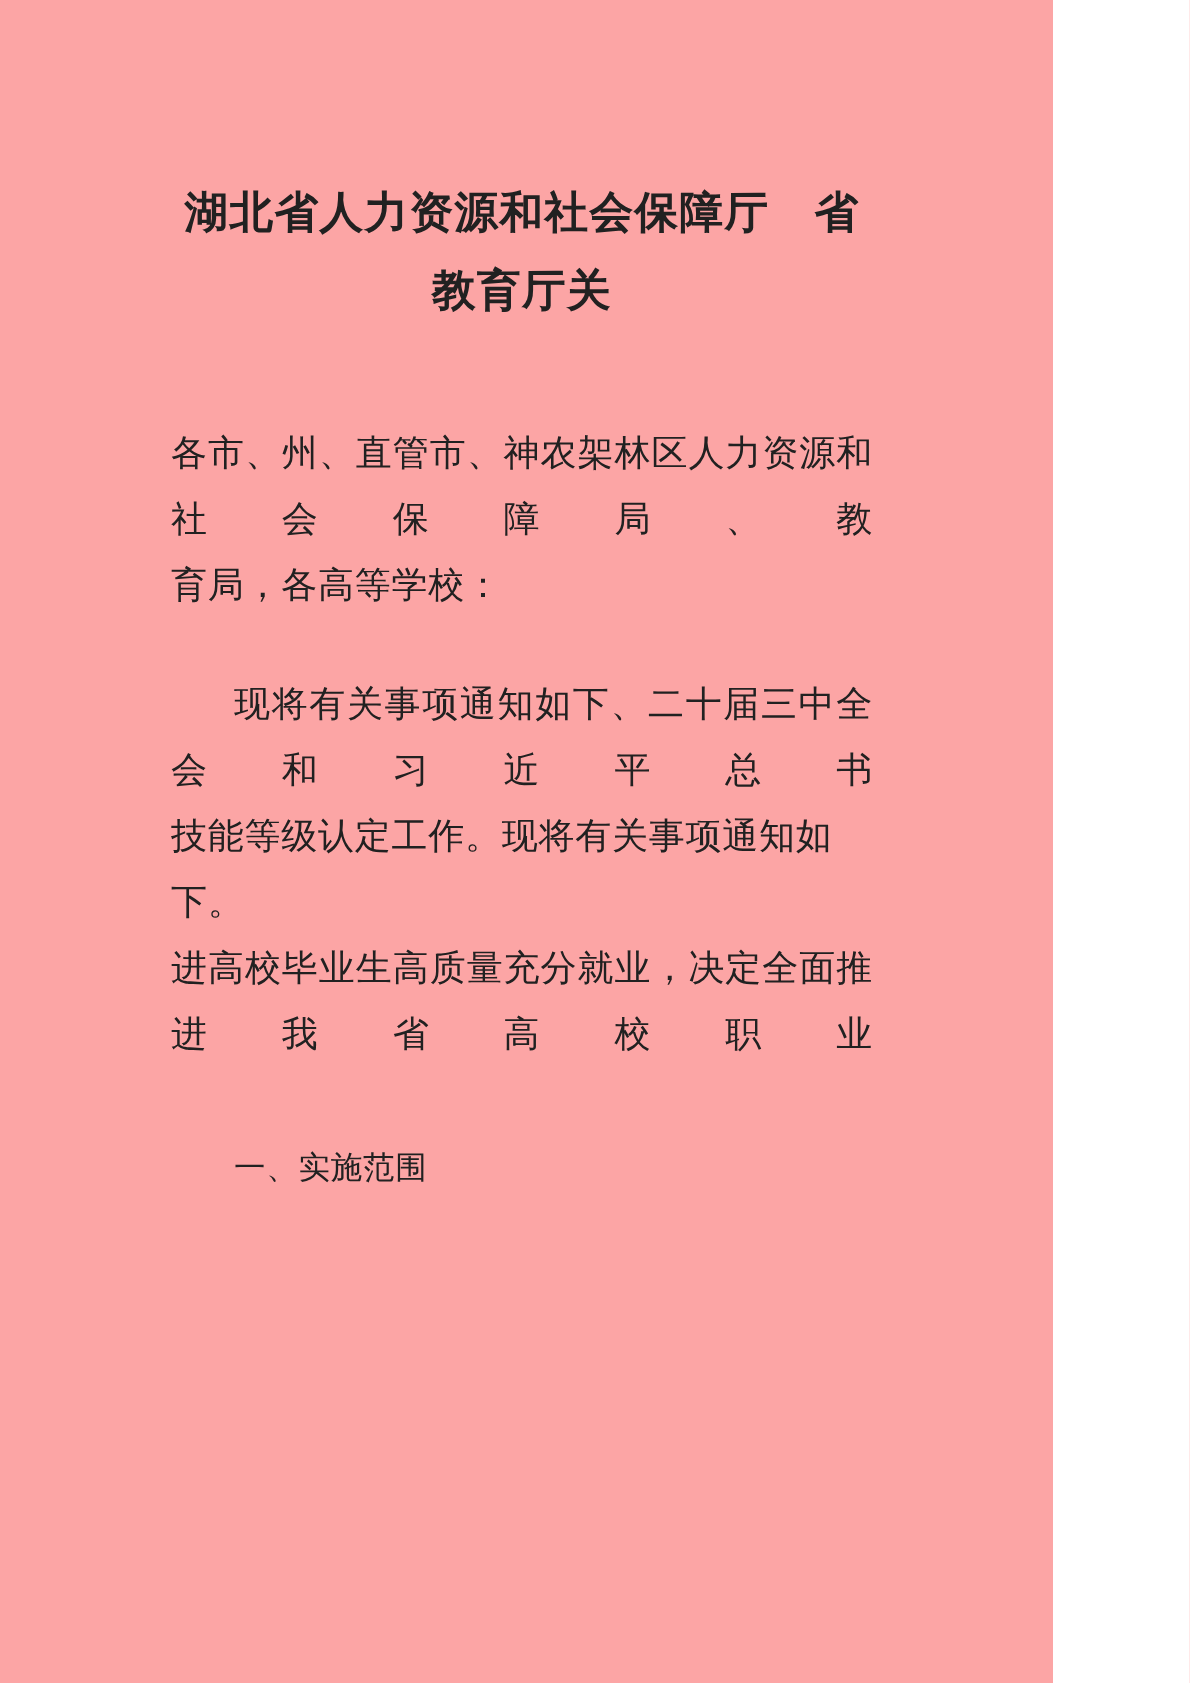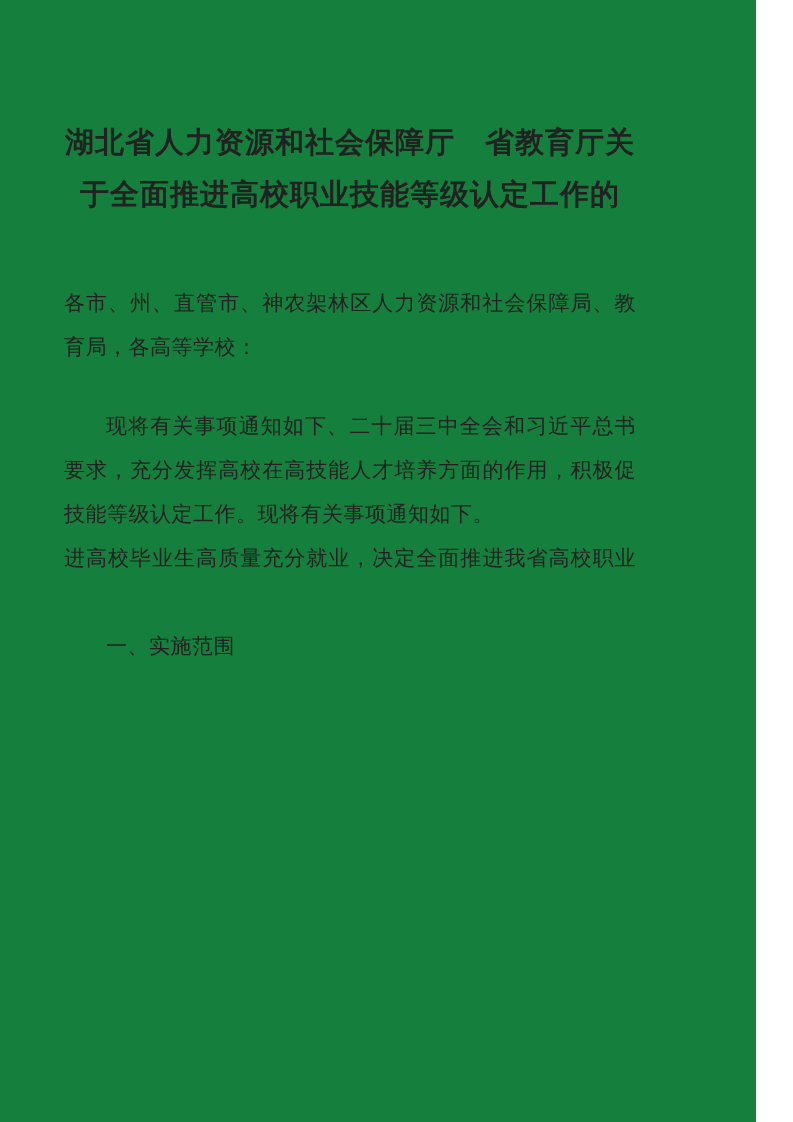--- a/index.html
+++ b/index.html
@@ -6,25 +6,25 @@
     margin: 0;
     padding: 0;
     background: #ffffff;
   }
   body {
     width: 793px;
     height: 1122px;
     overflow: hidden;
   }
   .page {
-    width: 756px;
+    width: 702px;
     height: 1122px;
     box-sizing: border-box;
-    padding: 116px 120px 0 64px;
-    background: #15803d;
+    padding: 116px 120px 0 114px;
+    background: #fca5a5;
     font-family: "Liberation Serif", "DejaVu Serif", serif;
     color: #212121;
   }
   .doc-title {
     margin: 0;
     font-size: 29px;
     font-weight: bold;
     line-height: 52px;
     text-align: center;
     letter-spacing: 1px;
@@ -36,51 +36,49 @@
     margin-top: 35px;
   }
   .section-heading {
     margin-top: 44px;
     font-size: 21px;
     line-height: 44px;
     text-indent: 42px;
     letter-spacing: 0.5px;
   }
   .bline {
-    font-size: 21px;
+    font-size: 24px;
     line-height: 44px;
     letter-spacing: 0.5px;
     white-space: normal;
   }
   .just {
     text-align: justify;
     text-align-last: justify;
     text-justify: inter-character;
   }
   .indent {
     text-indent: 42px;
   }
 </style>
 </head>
 <body>
 
 <div class="page">
 
   <h1 class="doc-title">
     <div class="title-line">湖北省人力资源和社会保障厅　省教育厅关</div>
-    <div class="title-line">于全面推进高校职业技能等级认定工作的</div>
   </h1>
 
   <div class="salutation">
     <div class="bline just">各市、州、直管市、神农架林区人力资源和社会保障局、教</div>
     <div class="bline">育局，各高等学校：</div>
   </div>
 
   <div class="para-intro">
     <div class="bline just indent">现将有关事项通知如下、二十届三中全会和习近平总书</div>
-    <div class="bline just">要求，充分发挥高校在高技能人才培养方面的作用，积极促</div>
     <div class="bline">技能等级认定工作。现将有关事项通知如下。</div>
     <div class="bline just">进高校毕业生高质量充分就业，决定全面推进我省高校职业</div>
   </div>
 
   <div class="section-heading">一、实施范围</div>
 
 </div>
 
 </body></html>

